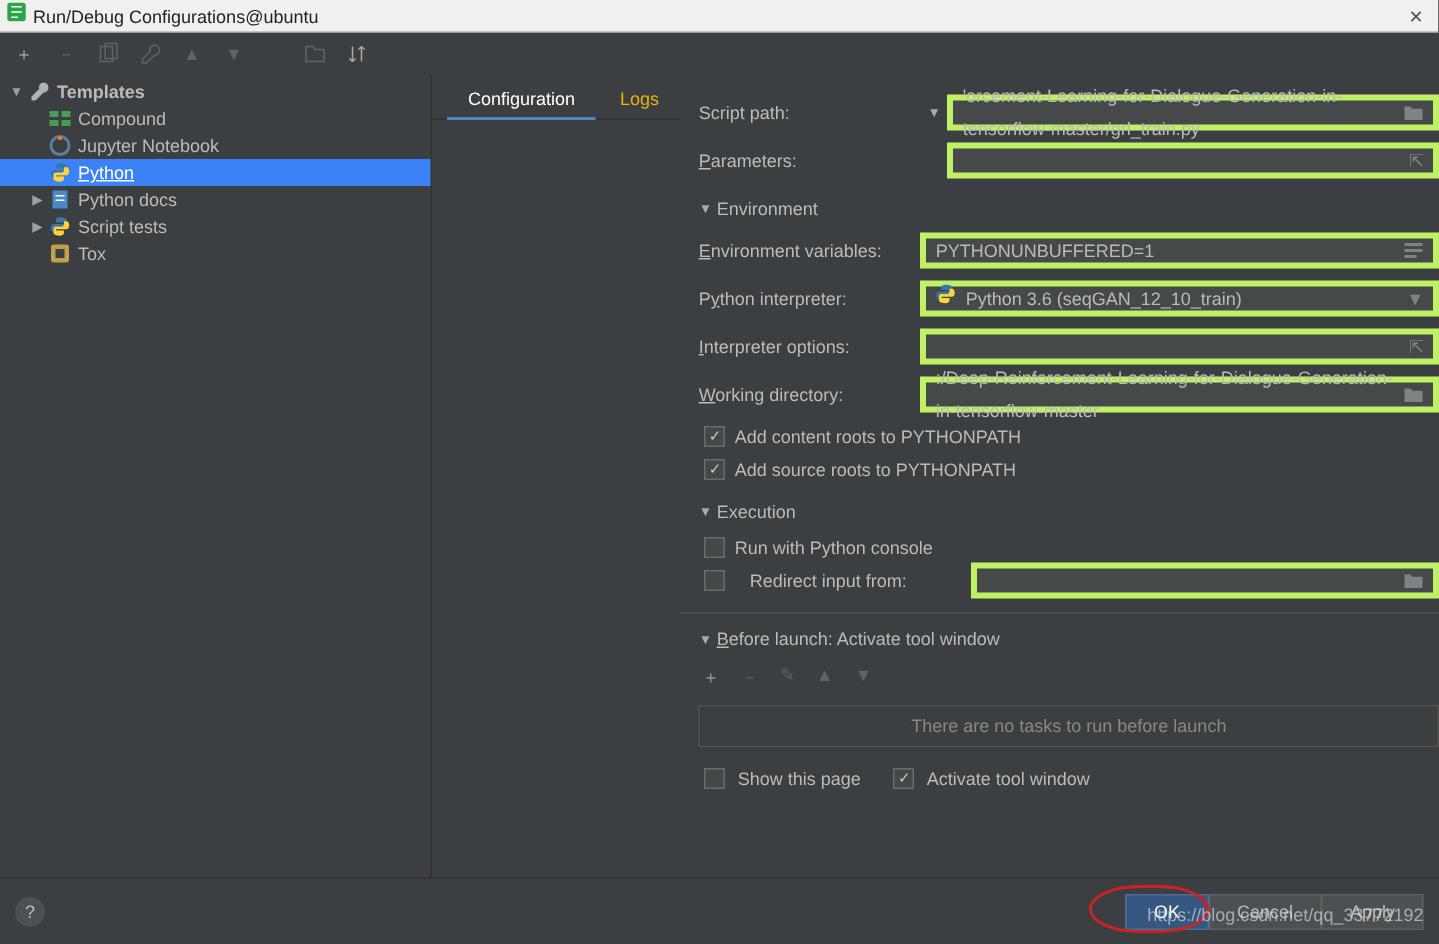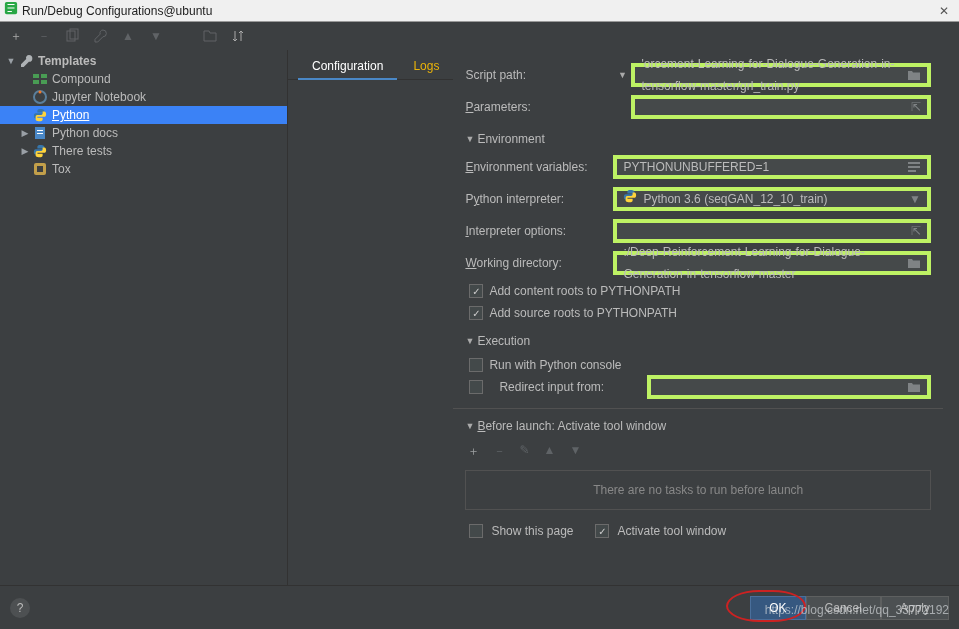--- a/index.html
+++ b/index.html
@@ -15,33 +15,33 @@
 .tree-row { display: flex; align-items: center; height: 18px; padding: 0 4px; color: #bbbbbb; }
 .tree-row.sel { background: #3b82f6; color: #ffffff; text-decoration: underline; }
 .tree-arrow { width: 14px; text-align: center; color: #9aa0a6; font-size: 9px; display: inline-block; }
 .tree-icon { width: 16px; height: 16px; display: inline-flex; align-items: center; justify-content: center; margin-right: 4px; }
 .tree-indent { display: inline-block; }
 .right-pane { flex: 1; display: flex; flex-direction: row; background: #3c3f41; }
 .tabs { height: 30px; display: flex; align-items: flex-end; border-bottom: 1px solid #323232; padding-left: 10px; gap: 2px; }
 .tab { padding: 6px 14px; color: #eab308; position: relative; }
 .tab.active { color: #ffffff; }
 .tab.active::after { content: ""; position: absolute; left: 0; right: 0; bottom: -1px; height: 2px; background: #4a88c7; }
-.form-area { flex: 1; overflow: auto; padding: 10px 28px 4px 12px; }
+.form-area { flex: 1; overflow: auto; padding: 10px 0 4px 12px; }
 .field-row { display: flex; align-items: center; min-height: 30px; margin-bottom: 2px; }
 .field-label { width: 148px; color: #bbbbbb; }
 .field-label u { text-decoration: underline; }
 .dd-arrow { width: 18px; color: #aaa; font-size: 9px; text-align: center; }
 .input { flex: 1; background: #45494a; border: 4px solid #bef264; color: #bbbbbb; height: 24px; line-height: 22px; padding: 0 6px; display: flex; align-items: center; }
 .input .right-icon { margin-left: auto; color: #7f8385; font-size: 12px; display: inline-flex; }
 .expand-icon { color: #808386; font-size: 10px; }
 .section-hdr { display: flex; align-items: center; color: #bbbbbb; margin: 10px 0 6px 0; }
 .section-hdr .caret { font-size: 9px; width: 12px; color: #aaa; }
 .chk-row { display: flex; align-items: center; height: 22px; padding-left: 4px; gap: 6px; }
 .chk { width: 14px; height: 14px; border: 1px solid #6b6b6b; background: #43494a; display: inline-flex; align-items: center; justify-content: center; font-size: 10px; color: #cccccc; }
-.before-body { border: 1px solid #515151; background: #3c3f41; height: 40px; display: flex; align-items: center; justify-content: center; color: #888; margin-top: 6px; }
+.before-body { border: 1px solid #515151; background: #3c3f41; height: 28px; display: flex; align-items: center; justify-content: center; color: #888; margin-top: 6px; }
 .mini-toolbar { display: flex; gap: 14px; padding: 4px 2px; color: #9da0a2; font-size: 13px; }
 .mini-toolbar .dim { color: #5f6366; }
 .divider { height: 1px; background: #515151; margin: 10px -12px; }
 .bottom-bar { position: absolute; left: 0; right: 0; bottom: 0; height: 44px; display: flex; align-items: center; padding: 0 10px; background: #3c3f41; border-top: 1px solid #323232; }
 .help { width: 20px; height: 20px; border-radius: 10px; background: #4d5052; color: #bbb; display: flex; align-items: center; justify-content: center; }
 .btn { height: 24px; padding: 0 18px; background: #4c5052; color: #bbbbbb; border: 1px solid #5e6060; margin-left: 0; display: inline-flex; align-items: center; }
 .btn.primary { background: #365880; border-color: #4a6f9b; color: #fff; position: relative; }
 .circle-annot { position: absolute; border: 2px solid #cc2222; border-radius: 50%/60%; pointer-events: none; }
 .watermark { color: #d9dde0; opacity: 0.65; font-size: 12px; position: absolute; }
 .py-icon svg, .gen-icon svg { width: 14px; height: 14px; }
@@ -148,21 +148,21 @@
     </div>
     <div class="tree-row">
       <span class="tree-indent" style="width:14px"></span>
       <span class="tree-arrow">▶</span>
       <span class="tree-icon py-icon">
           <svg viewBox="0 0 16 16">
             <path d="M8 1c-3 0-3 2-3 2v2h6v1H3s-2 0-2 3 2 3 2 3h2v-2s0-2 2-2h4s2 0 2-2V3s0-2-5-2z" fill="#3776ab"></path>
             <path d="M8 15c3 0 3-2 3-2v-2H5v-1h8s2 0 2-3-2-3-2-3h-2v2s0 2-2 2H5s-2 0-2 2v3s0 2 5 2z" fill="#ffd43b"></path>
           </svg>
         </span>
-      <span>There tests</span>
+      <span>Script tests</span>
     </div>
     <div class="tree-row">
       <span class="tree-indent" style="width:28px"></span>
       <span class="tree-icon">
           <svg viewBox="0 0 16 16">
             <rect x="2" y="2" width="12" height="12" rx="2" fill="#c29f4a"></rect>
             <rect x="5" y="5" width="6" height="6" fill="#3c3f41"></rect>
           </svg>
         </span>
       <span>Tox</span>

